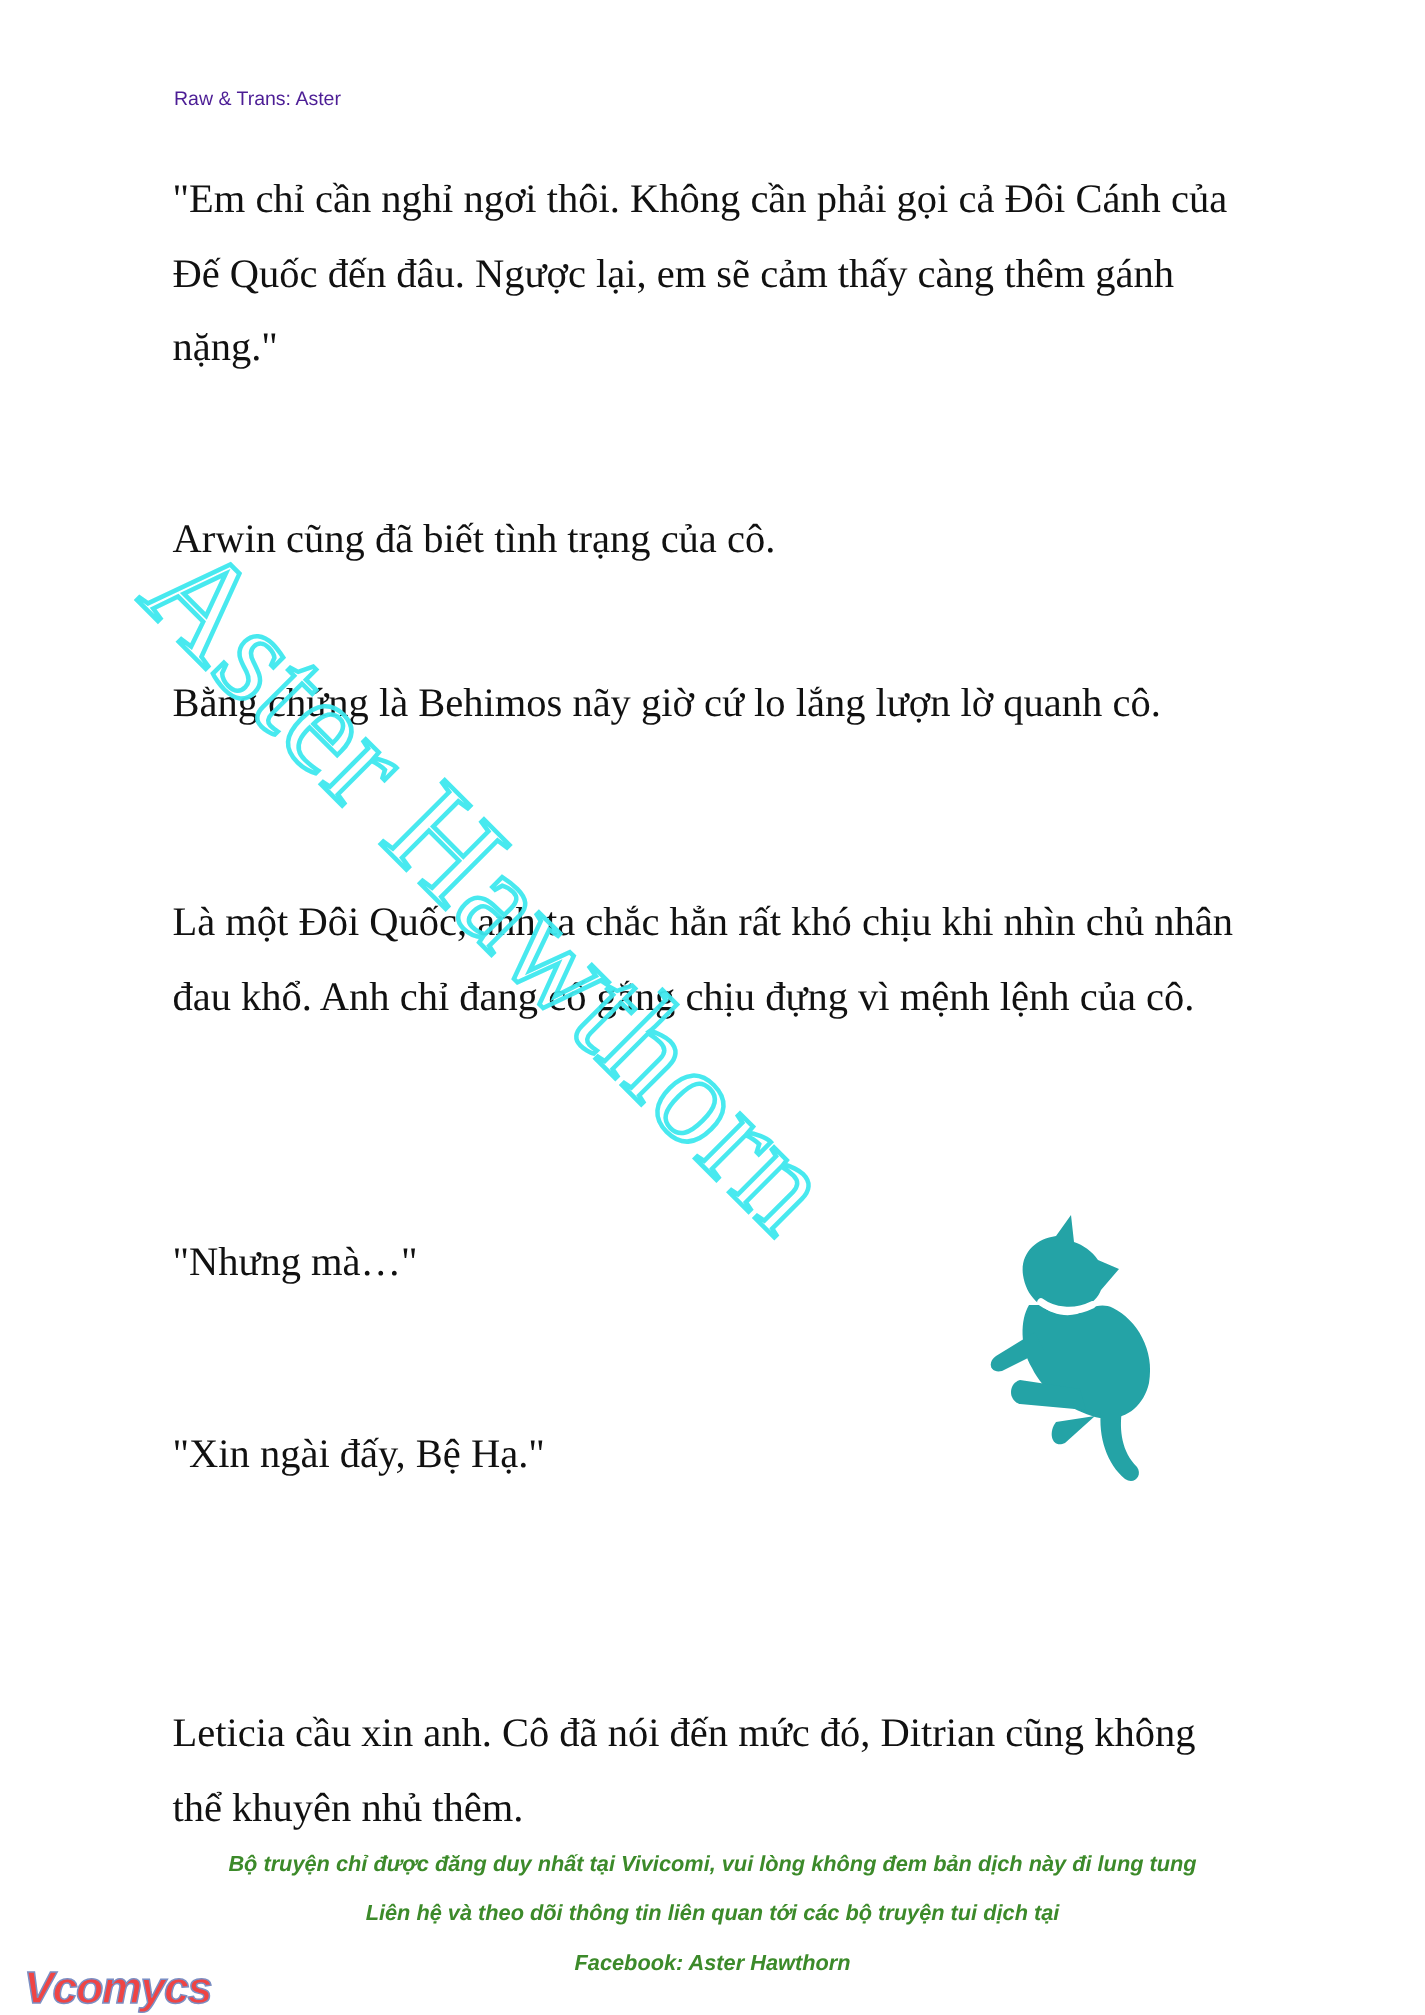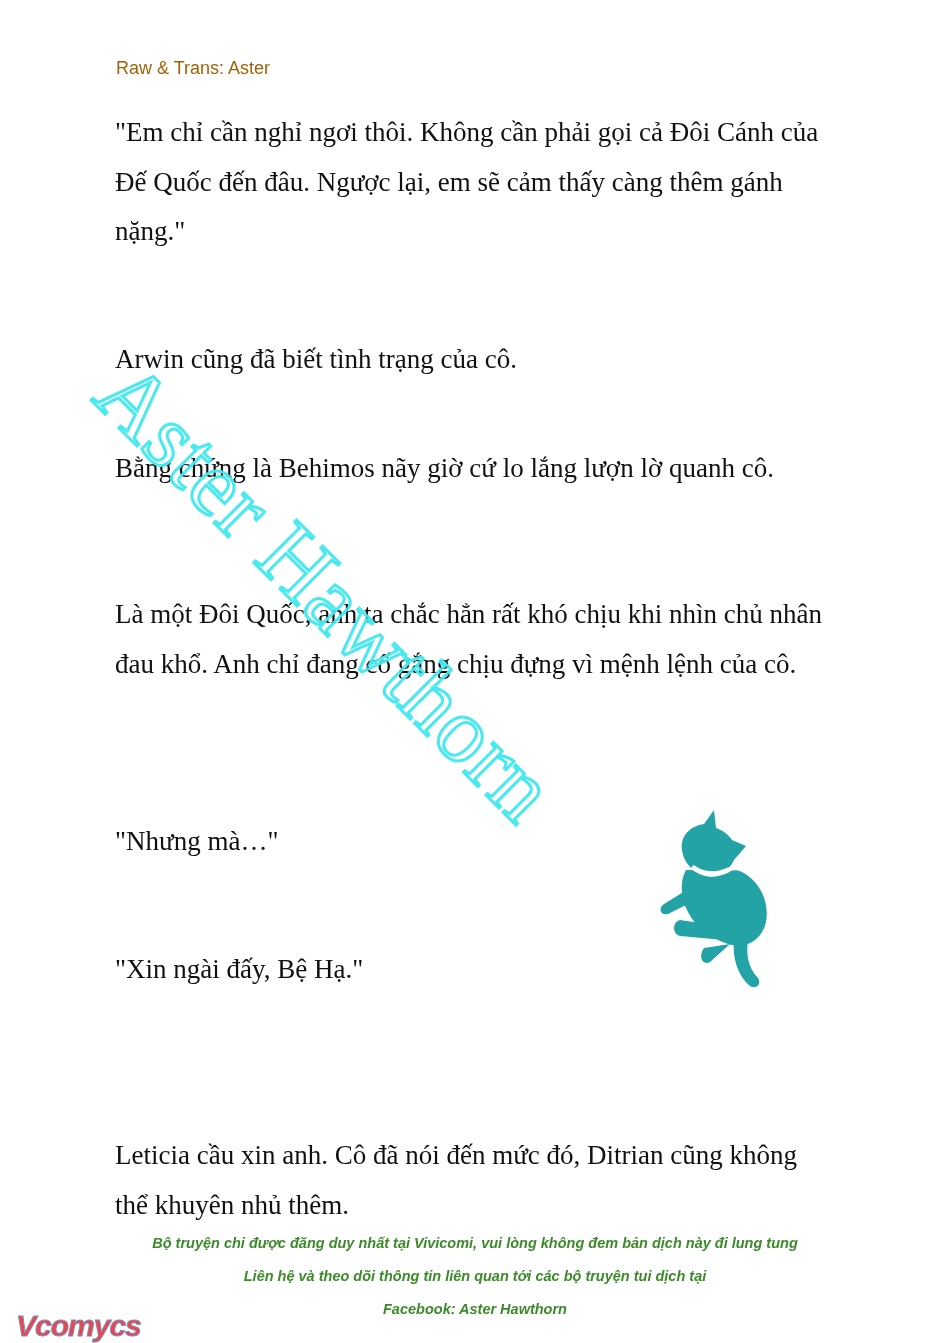--- a/index.html
+++ b/index.html
@@ -1,20 +1,20 @@
 <!DOCTYPE html>
 <html><head>
   <meta charset="utf-8">
   <style>
     html, body { margin: 0; padding: 0; background: #ffffff; }
     body { width: 950px; height: 1343px; position: relative; overflow: hidden; }
     .page { position: absolute; left: 0; top: 0; width: 950px; height: 1343px; background: #fff; }
     .header-credit {
       position: absolute; left: 116px; top: 58px;
-      font-family: "Liberation Sans", sans-serif; font-size: 18px; color: #a16207;
+      font-family: "Liberation Sans", sans-serif; font-size: 13px; color: #4c1d95;
     }
     .para {
       position: absolute; left: 115px; width: 720px;
       font-family: "Liberation Serif", serif; font-size: 27px; line-height: 49.5px; color: #111;
       margin: 0; white-space: normal;
     }
     .watermark {
       position: absolute; left: 128px; top: 575px;
       font-family: "Liberation Serif", serif; font-size: 92px; color: #34e7f0;
       -webkit-text-stroke: 0; transform: rotate(45deg); transform-origin: 0 0;

